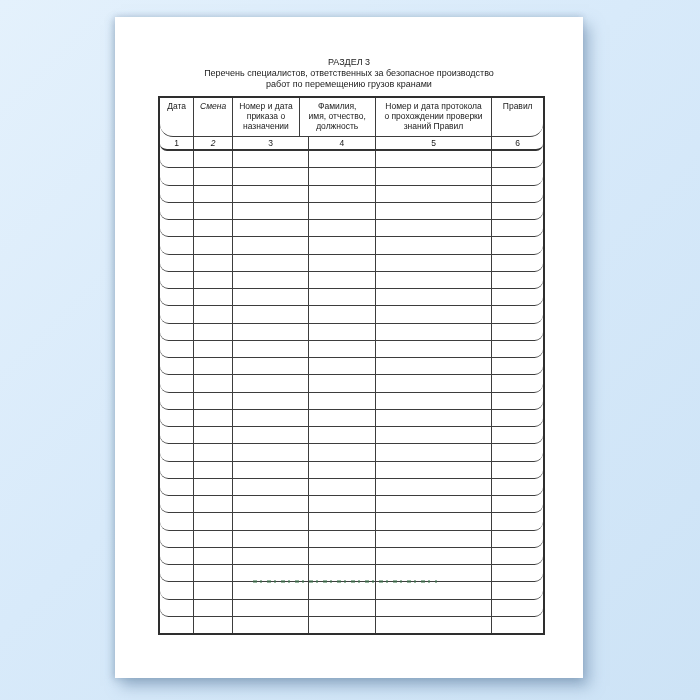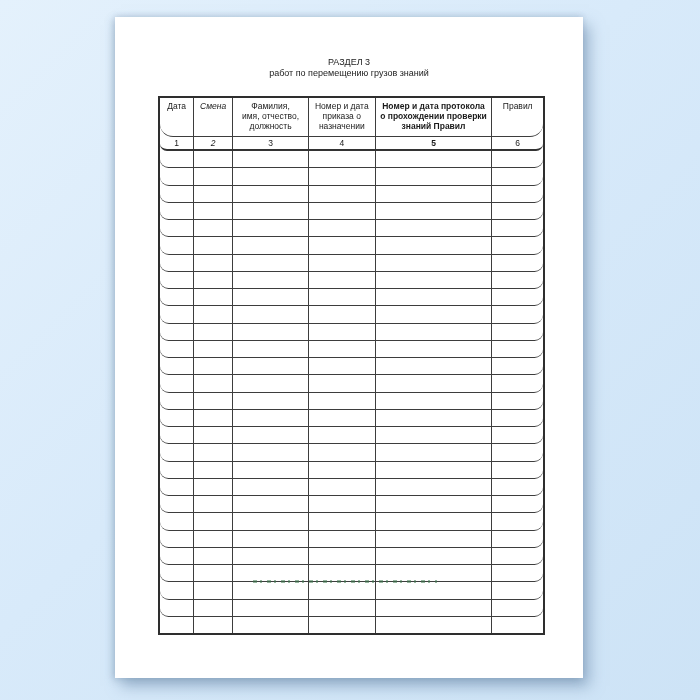--- a/index.html
+++ b/index.html
@@ -58,21 +58,21 @@
   .tcell {
     border-right: 1px solid #3d3d3d;
     box-sizing: border-box;
     overflow: hidden;
   }
   .tcell:last-child { border-right: none; }
   .col0 { width: 8.9%; }
   .col1 { width: 10.2%; font-style: italic; }
   .col2 { width: 19.8%; }
   .col3 { width: 17.4%; }
-  .col4 { width: 30.5%; font-weight: bold; }
+  .col4 { width: 30.5%; }
   .col5 { width: 13.2%; }
   .header-row {
     height: 39px;
     flex: 0 0 39px;
   }
   .header-row .tcell {
     font-size: 8.5px;
     line-height: 10px;
     color: #1a1a1a;
     text-align: center;
@@ -112,34 +112,35 @@
     );
   }
 </style>
 </head>
 <body>
 
 <div class="page">
 
   <div class="title-block">
     <div>РАЗДЕЛ 3</div>
-    <div>работ по перемещению грузов знаний</div>
+    <div>Перечень специалистов, ответственных за безопасное производство</div>
+    <div>работ по перемещению грузов кранами</div>
   </div>
 
   <div class="doc-table">
 
     <div class="trow header-row">
       <div class="tcell col0">Дата</div>
       <div class="tcell col1">Смена</div>
+      <div class="tcell col3">Номер и дата
+приказа о
+назначении</div>
       <div class="tcell col2">Фамилия,
 имя, отчество,
 должность</div>
-      <div class="tcell col3">Номер и дата
-приказа о
-назначении</div>
       <div class="tcell col4">Номер и дата протокола
 о прохождении проверки
 знаний Правил</div>
       <div class="tcell col5">Правил</div>
     </div>
 
     <div class="trow numbers-row">
       <div class="tcell col0">1</div>
       <div class="tcell col1">2</div>
       <div class="tcell col2">3</div>

